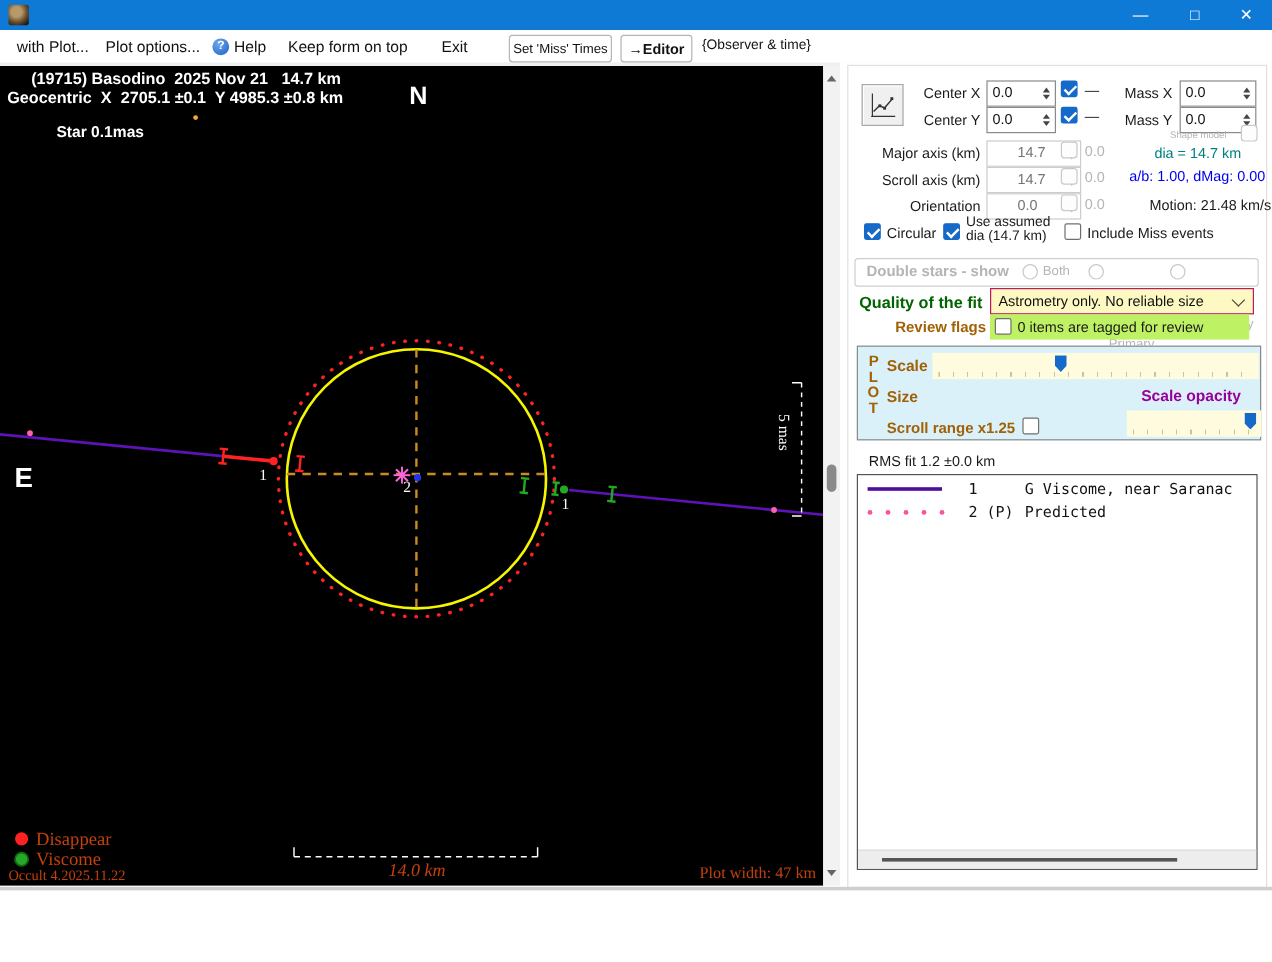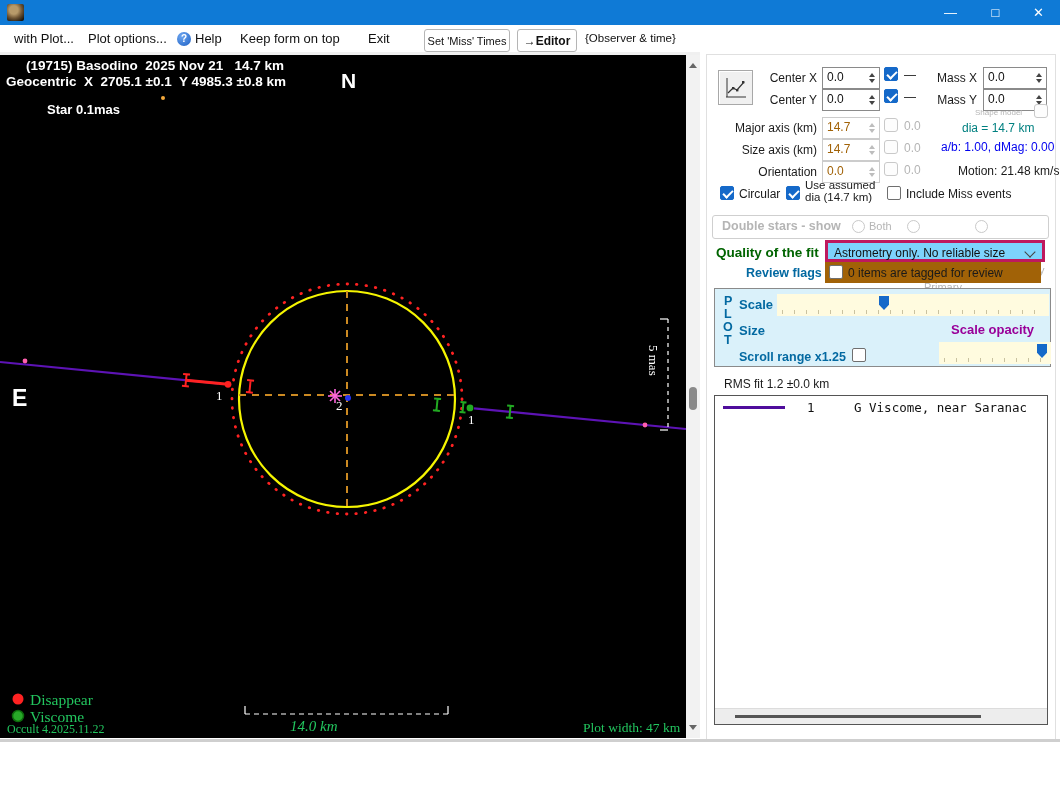--- a/index.html
+++ b/index.html
@@ -17,66 +17,66 @@
      border-bottom:3px solid #f0f0f0;}
   .menuitem{position:absolute;top:0;height:27px;line-height:27px;font-size:13px;color:#111;}
   .tbtn{position:absolute;border:1px solid #b5b5b5;border-radius:3px;background:#fff;
      display:flex;align-items:center;justify-content:center;color:#111;}
   #helpicon{position:absolute;left:177px;top:7px;width:14px;height:14px;border-radius:50%;
      background:radial-gradient(circle at 35% 30%,#6fa7f0,#1b5fc4);color:#fff;font-size:10px;
      font-weight:bold;text-align:center;line-height:14px;}
   
   #plot{position:absolute;left:0;top:55px;width:686px;height:683px;background:#000;}
   .pw{position:absolute;color:#fff;font-weight:bold;font-size:13.5px;white-space:pre;}
-  .pserif{position:absolute;color:#22c55e;font-family:"Liberation Serif",serif;white-space:pre;}
+  .pserif{position:absolute;color:#c2410c;font-family:"Liberation Serif",serif;white-space:pre;}
   .chordnum{position:absolute;color:#fff;font-family:"Liberation Serif",serif;font-size:13px;}
   #masline{position:absolute;color:#fff;font-family:"Liberation Serif",serif;font-size:13px;
      writing-mode:vertical-rl;}
   
   #vscroll{position:absolute;left:686px;top:55px;width:14px;height:683px;background:#f2f2f2;}
   #vscroll .arrow{position:absolute;left:3px;width:0;height:0;border:4px solid transparent;}
   #vthumb{position:absolute;left:3px;top:332px;width:8px;height:23px;background:#8a8a8a;border-radius:4px;}
   
   #rpanel{position:absolute;left:700px;top:52px;width:360px;height:690px;background:#fff;}
   #rframe{position:absolute;left:6px;top:2px;width:348px;height:684px;border:1px solid #e0e0e0;}
   .lbl{position:absolute;font-size:12px;color:#1a1a1a;white-space:pre;}
   .rlbl{position:absolute;font-size:12px;color:#1a1a1a;text-align:right;white-space:pre;}
   .group{position:absolute;border:1px solid #dedede;border-radius:3px;}
   .glabel{position:absolute;background:#fff;padding:0 3px;font-size:12px;color:#1a1a1a;}
   .spin{position:absolute;height:20px;border:1px solid #8a8a8a;background:#fff;display:flex;font-size:12px;color:#111;}
   .spin .v{flex:1;padding:2px 0 0 4px;}
   .spin .ar{width:14px;display:flex;flex-direction:column;align-items:center;justify-content:space-evenly;}
   .spin .ar i{display:block;width:0;height:0;border:3px solid transparent;}
   .spin .ar i.u{border-bottom:4px solid #444;}
   .spin .ar i.d{border-top:4px solid #444;}
-  .spin.dis{border-color:#cccccc;color:#a16207;}
+  .spin.dis{border-color:#cccccc;color:#737373;padding-left:21px;}
   .spin.dis .ar i.u{border-bottom-color:#bdbdbd;}
   .spin.dis .ar i.d{border-top-color:#bdbdbd;}
   .cb{position:absolute;width:14px;height:14px;border:1px solid #6f6f6f;background:#fff;border-radius:2px;box-sizing:border-box;}
   .cb.on{background:#1569c9;border-color:#1569c9;}
   .cb.on::after{content:"";position:absolute;left:4px;top:1px;width:4px;height:8px;
      border:solid #fff;border-width:0 2px 2px 0;transform:rotate(45deg);}
   .cb.dis{border-color:#c9c9c9;background:#fdfdfd;border-radius:3px;}
   .rad{position:absolute;width:13px;height:13px;border:1px solid #777;border-radius:50%;background:#fff;box-sizing:border-box;}
   .rad.dis{border-color:#c9c9c9;}
   .gray{color:#b5b5b5;}
   .slider{position:absolute;background:#fffbdf;}
   .slider .ticks{position:absolute;left:5px;right:5px;bottom:2px;height:4px;
      background:repeating-linear-gradient(90deg,#c9c2a0 0 1px,transparent 1px 12px);}
   .slider .thumb{position:absolute;top:2px;width:10px;height:14px;background:#1569c9;
      clip-path:polygon(0 0,100% 0,100% 62%,50% 100%,0 62%);}
-  .drklbl{position:absolute;font-weight:bold;font-size:12.5px;color:#0369a1;white-space:pre;}
+  .drklbl{position:absolute;font-weight:bold;font-size:12.5px;color:#a16207;white-space:pre;}
   #fitbtn{position:absolute;left:718px;top:70px;width:33px;height:33px;background:#f0f0f0;
      border:1px solid #a8a8a8;box-shadow:inset 1px 1px 0 #fff;display:flex;align-items:center;justify-content:center;}
-  #qualsel{position:absolute;left:825px;top:240px;width:220px;height:22px;border:3px solid #be185d;
-     background:#7dd3fc;box-sizing:border-box;}
+  #qualsel{position:absolute;left:825px;top:240px;width:220px;height:22px;border:1px solid #be185d;
+     background:#fef9c3;box-sizing:border-box;}
   #qualsel .seltext{position:absolute;left:6px;top:3px;font-size:12px;color:#111;white-space:nowrap;}
   #qualsel .chev{position:absolute;right:8px;top:5px;width:7px;height:7px;border:solid #444;
      border-width:0 0 1.6px 1.6px;transform:rotate(-45deg);}
-  #reviewbox{position:absolute;left:825px;top:262px;width:216px;height:21px;background:#a16207;}
+  #reviewbox{position:absolute;left:825px;top:262px;width:216px;height:21px;background:#bef264;}
   #plotgroup{position:absolute;left:714px;top:288px;width:337px;height:79px;background:#daf1fa;
      border:1px solid #8a8a8a;box-sizing:border-box;}
   #listbox{position:absolute;left:714px;top:395px;width:334px;height:330px;background:#fff;
      border:1px solid #555;box-sizing:border-box;overflow:hidden;}
   .lrow{display:flex;align-items:center;height:15px;margin-top:4px;
      font-family:"DejaVu Sans Mono",monospace;font-size:12.5px;color:#111;}
   .lmark{width:84px;padding-left:8px;display:flex;align-items:center;}
   .lnum{width:47px;white-space:pre;}
   .lname{white-space:pre;}
   .sline{width:62px;height:3px;background:#4f0d9c;}
@@ -182,21 +182,21 @@
     <div class="pw" style="left:47px;top:47px;font-size:13px;">Star 0.1mas</div>
     <div class="pw" style="left:341px;top:14px;font-size:21px;">N</div>
     <div class="pw" style="left:12px;top:330px;font-size:23px;">E</div>
     <div id="masline" style="left:645px;top:290px;">5 mas</div>
     <div class="chordnum" style="left:216px;top:333px;">1</div>
     <div class="chordnum" style="left:468px;top:357px;">1</div>
     <div class="chordnum" style="left:336px;top:343px;">2</div>
     <div class="pserif" style="left:30px;top:636px;font-size:15.5px;">Disappear</div>
     <div class="pserif" style="left:30px;top:653px;font-size:15.5px;">Viscome</div>
     <div class="pserif" style="left:7px;top:667px;font-size:12px;">Occult 4.2025.11.22</div>
-    <div class="pserif" style="left:290px;top:663px;width:115px;text-align:left;font-size:15px;font-style:italic;">14.0 km</div>
+    <div class="pserif" style="left:290px;top:663px;width:115px;text-align:center;font-size:15px;font-style:italic;">14.0 km</div>
     <div class="pserif" style="left:583px;top:665px;font-size:13.5px;">Plot width: 47 km</div>
   </div>
 
   <div id="vscroll">
     <div class="arrow" style="top:4px;border-bottom:5px solid #666;"></div>
     <div class="arrow" style="bottom:4px;border-top:5px solid #666;"></div>
     <div id="vthumb"></div>
   </div>
 
   <div id="rpanel">
@@ -257,21 +257,21 @@
     <span class="v">14.7</span>
     <span class="ar">
         <i class="u"></i>
         <i class="d"></i>
       </span>
   </div>
   <div class="cb dis" style="left:884px;top:118px;"></div>
   <div class="lbl gray" style="left:904px;top:119px;">0.0</div>
   <div class="lbl" style="left:962px;top:121px;color:#008080;">dia = 14.7 km</div>
 
-  <div class="rlbl" style="left:728px;top:143px;width:89px;">Size axis (km)</div>
+  <div class="rlbl" style="left:728px;top:143px;width:89px;">Scroll axis (km)</div>
   <div class="spin dis" style="left:822px;top:139px;width:56px;">
     <span class="v">14.7</span>
     <span class="ar">
         <i class="u"></i>
         <i class="d"></i>
       </span>
   </div>
   <div class="cb dis" style="left:884px;top:140px;"></div>
   <div class="lbl gray" style="left:904px;top:141px;">0.0</div>
   <div class="lbl" style="left:941px;top:140px;color:#0000ee;">a/b: 1.00, dMag: 0.00</div>
@@ -341,19 +341,32 @@
 
   <div class="lbl" style="left:724px;top:377px;">RMS fit 1.2 ±0.0 km</div>
   <div id="listbox">
     <div class="lrow">
       <span class="lmark">
           <span class="sline"></span>
         </span>
       <span class="lnum">1</span>
       <span class="lname">G Viscome, near Saranac</span>
     </div>
+    <div class="lrow">
+      <span class="lmark">
+        <span class="sdots">
+            <i></i>
+            <i></i>
+            <i></i>
+            <i></i>
+            <i></i>
+          </span>
+      </span>
+      <span class="lnum">2 (P)</span>
+      <span class="lname">Predicted</span>
+    </div>
     <div id="hscroll">
       <div id="hthumb"></div>
     </div>
   </div>
 
   <div id="winbottom"></div>
 </div>
 
 </body></html>

